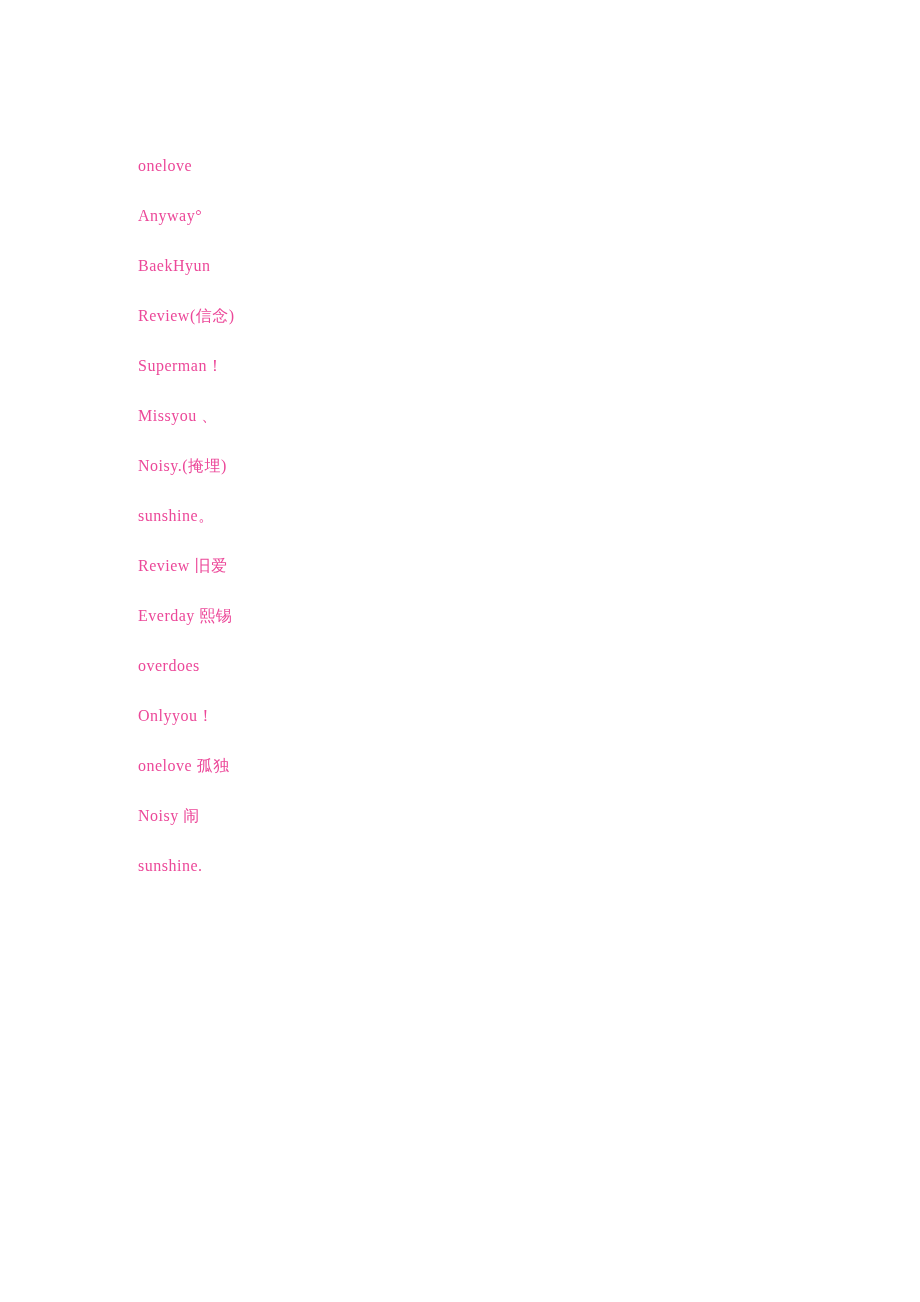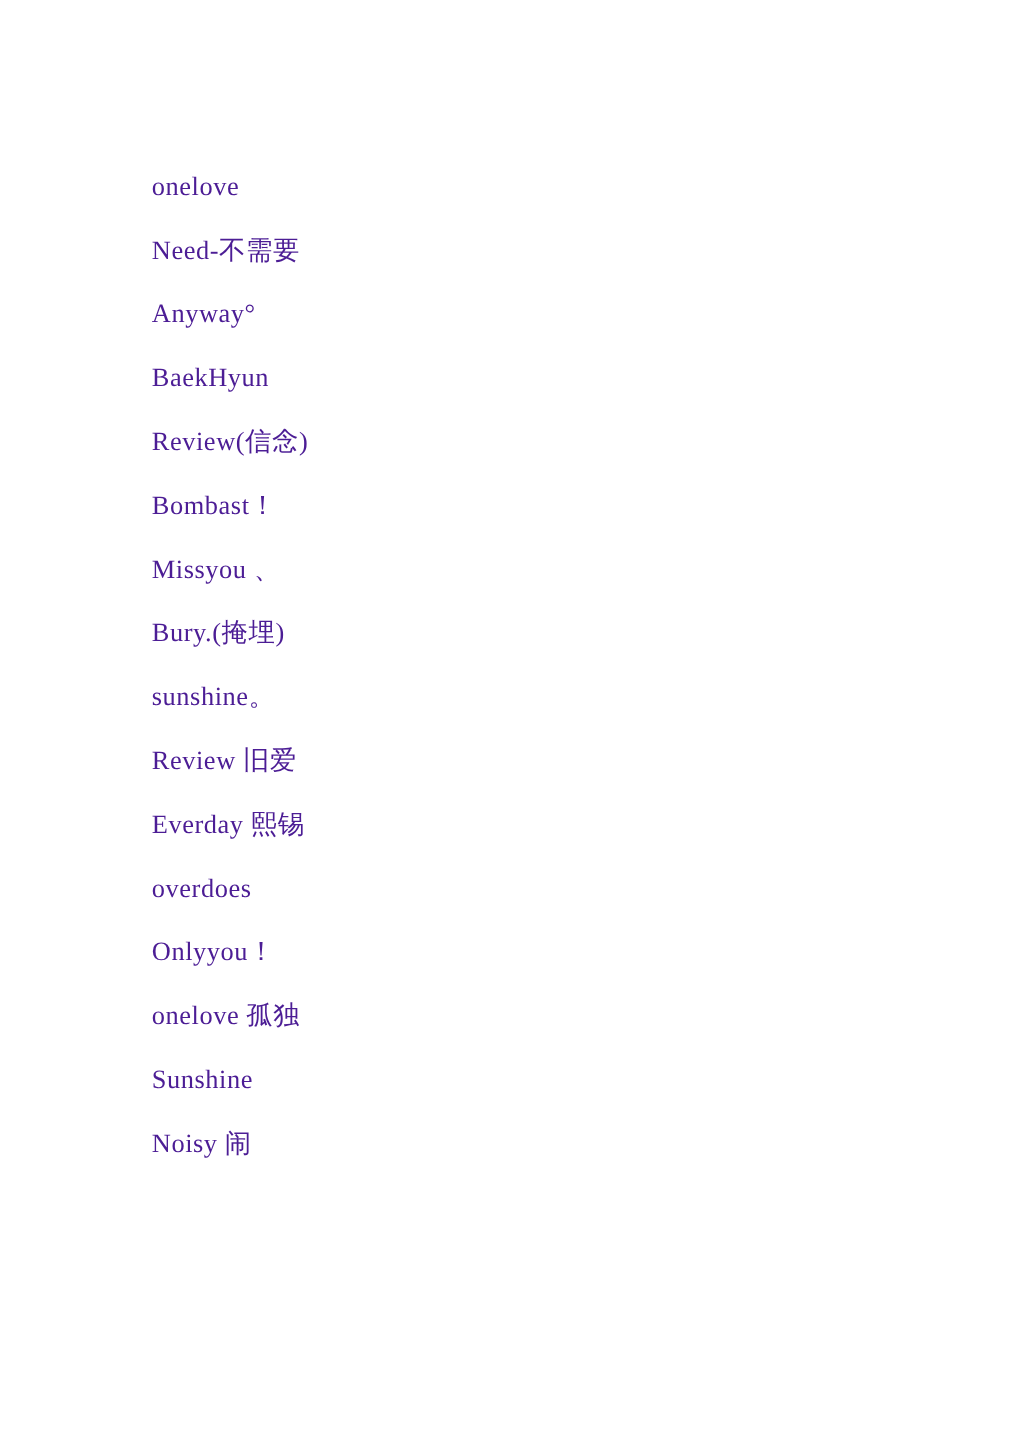--- a/index.html
+++ b/index.html
@@ -9,40 +9,39 @@
     }
     body {
       background: #ffffff;
       width: 920px;
       height: 1302px;
       font-family: "SimSun", "宋体", serif;
       padding-top: 158px;
       padding-left: 138px;
     }
     .line {
-      font-size: 24px;
+      font-size: 16px;
       line-height: 1;
       margin-bottom: 34px;
-      color: #4c1d95;
+      color: #ec4899;
       letter-spacing: 0.5px;
     }
   </style>
 </head>
 <body>
 
 <div>
   <div class="line">onelove</div>
-  <div class="line">Need-不需要</div>
   <div class="line">Anyway°</div>
   <div class="line">BaekHyun</div>
   <div class="line">Review(信念)</div>
-  <div class="line">Bombast！</div>
+  <div class="line">Superman！</div>
   <div class="line">Missyou 、</div>
-  <div class="line">Bury.(掩埋)</div>
+  <div class="line">Noisy.(掩埋)</div>
   <div class="line">sunshine。</div>
   <div class="line">Review 旧爱</div>
   <div class="line">Everday 熙锡</div>
   <div class="line">overdoes</div>
   <div class="line">Onlyyou！</div>
   <div class="line">onelove 孤独</div>
-  <div class="line">Sunshine</div>
   <div class="line">Noisy 闹</div>
+  <div class="line">sunshine.</div>
 </div>
 
 </body></html>

